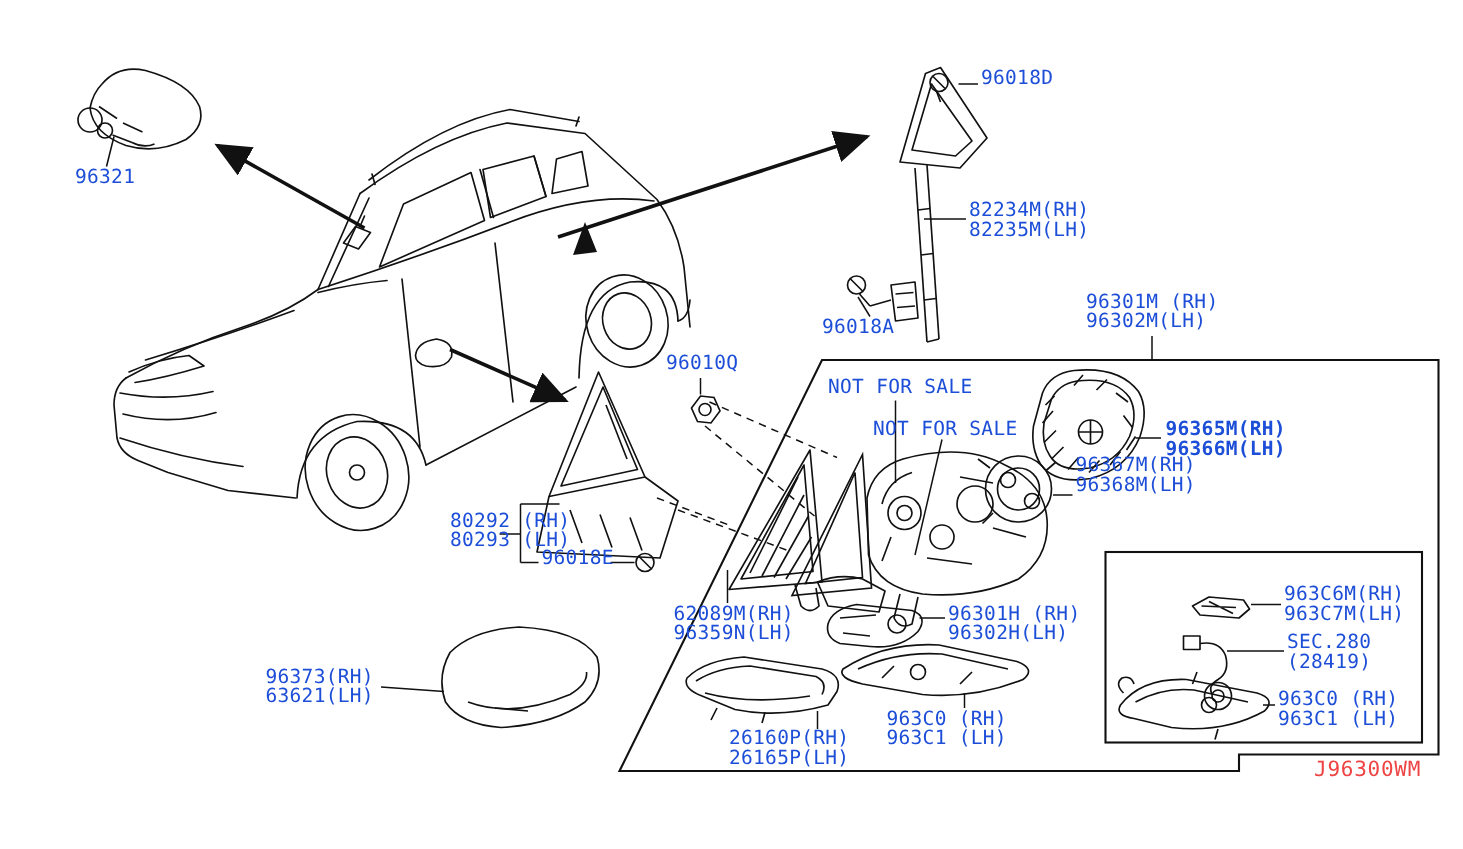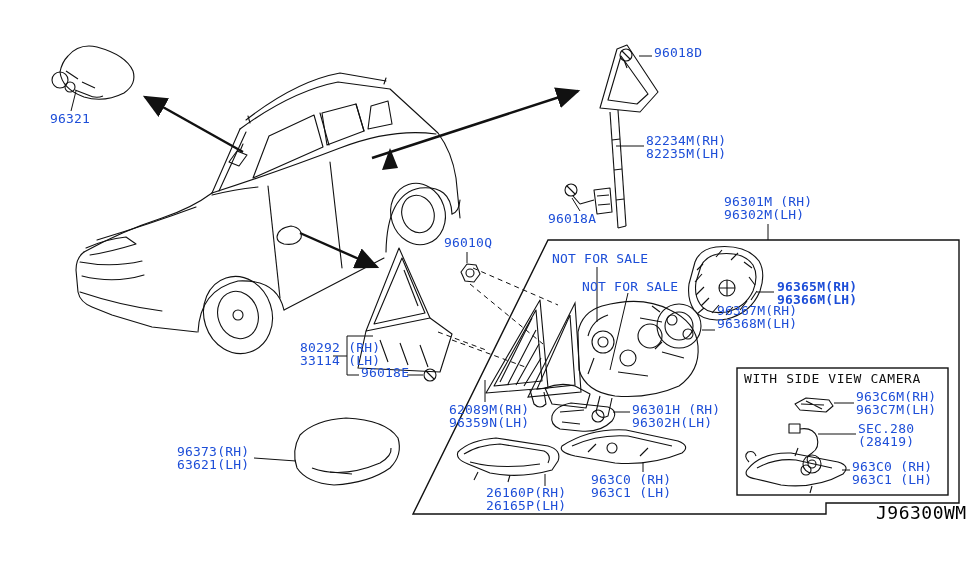--- a/index.html
+++ b/index.html
@@ -8,21 +8,21 @@
     font-family:"DejaVu Sans Mono","Liberation Mono",monospace;
     overflow:hidden;color:#111;
   }
   .stage svg{position:absolute;left:0;top:0;}
   .lbl{
     position:absolute;font-size:13px;line-height:13px;letter-spacing:0.2px;
     white-space:pre;color:#1d4ed8;
   }
   .lbl div{height:13px;}
   .code-lbl{
-    position:absolute;font-size:18px;line-height:20px;letter-spacing:0.5px;color:#000000;
+    position:absolute;font-size:14px;line-height:20px;letter-spacing:0.5px;color:#ef4444;
     white-space:pre;
   }
   .cam-title{
     position:absolute;font-size:13px;line-height:14px;letter-spacing:0.6px;color:#111;white-space:pre;
   }
 </style>
 </head>
 <body>
 
 <div class="stage">
@@ -264,28 +264,27 @@
       <div class="lbl" style="left: 50px; top: 112px;"><div>96321</div></div>
       <div class="lbl" style="left: 654px; top: 46px;"><div>96018D</div></div>
       <div class="lbl" style="left: 646px; top: 134px;"><div>82234M(RH)</div><div>82235M(LH)</div></div>
       <div class="lbl" style="left: 724px; top: 195px;"><div>96301M (RH)</div><div>96302M(LH)</div></div>
       <div class="lbl" style="left: 548px; top: 212px;"><div>96018A</div></div>
       <div class="lbl" style="left: 444px; top: 236px;"><div>96010Q</div></div>
       <div class="lbl" style="left: 552px; top: 252px;"><div>NOT FOR SALE</div></div>
       <div class="lbl" style="left: 582px; top: 280px;"><div>NOT FOR SALE</div></div>
       <div class="lbl" style="left: 777px; top: 280px; font-weight: bold;"><div>96365M(RH)</div><div>96366M(LH)</div></div>
       <div class="lbl" style="left: 717px; top: 304px;"><div>96367M(RH)</div><div>96368M(LH)</div></div>
-      <div class="lbl" style="left: 252px; top: 341px; margin-left: 48px;"><div>80292 (RH)</div><div>33114 (LH)</div></div>
+      <div class="lbl" style="left: 252px; top: 341px; margin-left: 48px;"><div>80292 (RH)</div><div>80293 (LH)</div></div>
       <div class="lbl" style="left: 361px; top: 366px;"><div>96018E</div></div>
       <div class="lbl" style="left: 449px; top: 403px;"><div>62089M(RH)</div><div>96359N(LH)</div></div>
       <div class="lbl" style="left: 632px; top: 403px;"><div>96301H (RH)</div><div>96302H(LH)</div></div>
       <div class="lbl" style="left: 486px; top: 486px;"><div>26160P(RH)</div><div>26165P(LH)</div></div>
       <div class="lbl" style="left: 591px; top: 473px;"><div>963C0 (RH)</div><div>963C1 (LH)</div></div>
       <div class="lbl" style="left: 177px; top: 445px;"><div>96373(RH)</div><div>63621(LH)</div></div>
       <div class="lbl" style="left: 856px; top: 390px;"><div>963C6M(RH)</div><div>963C7M(LH)</div></div>
       <div class="lbl" style="left: 858px; top: 422px;"><div>SEC.280</div><div>(28419)</div></div>
       <div class="lbl" style="left: 852px; top: 460px;"><div>963C0 (RH)</div><div>963C1 (LH)</div></div>
     </div>
 
-  <div class="cam-title" style="left:744px;top:372px;">WITH SIDE VIEW CAMERA</div>
 
   <div class="code-lbl" style="left:876px;top:503px;">J96300WM</div>
 </div>
 
 </body></html>

